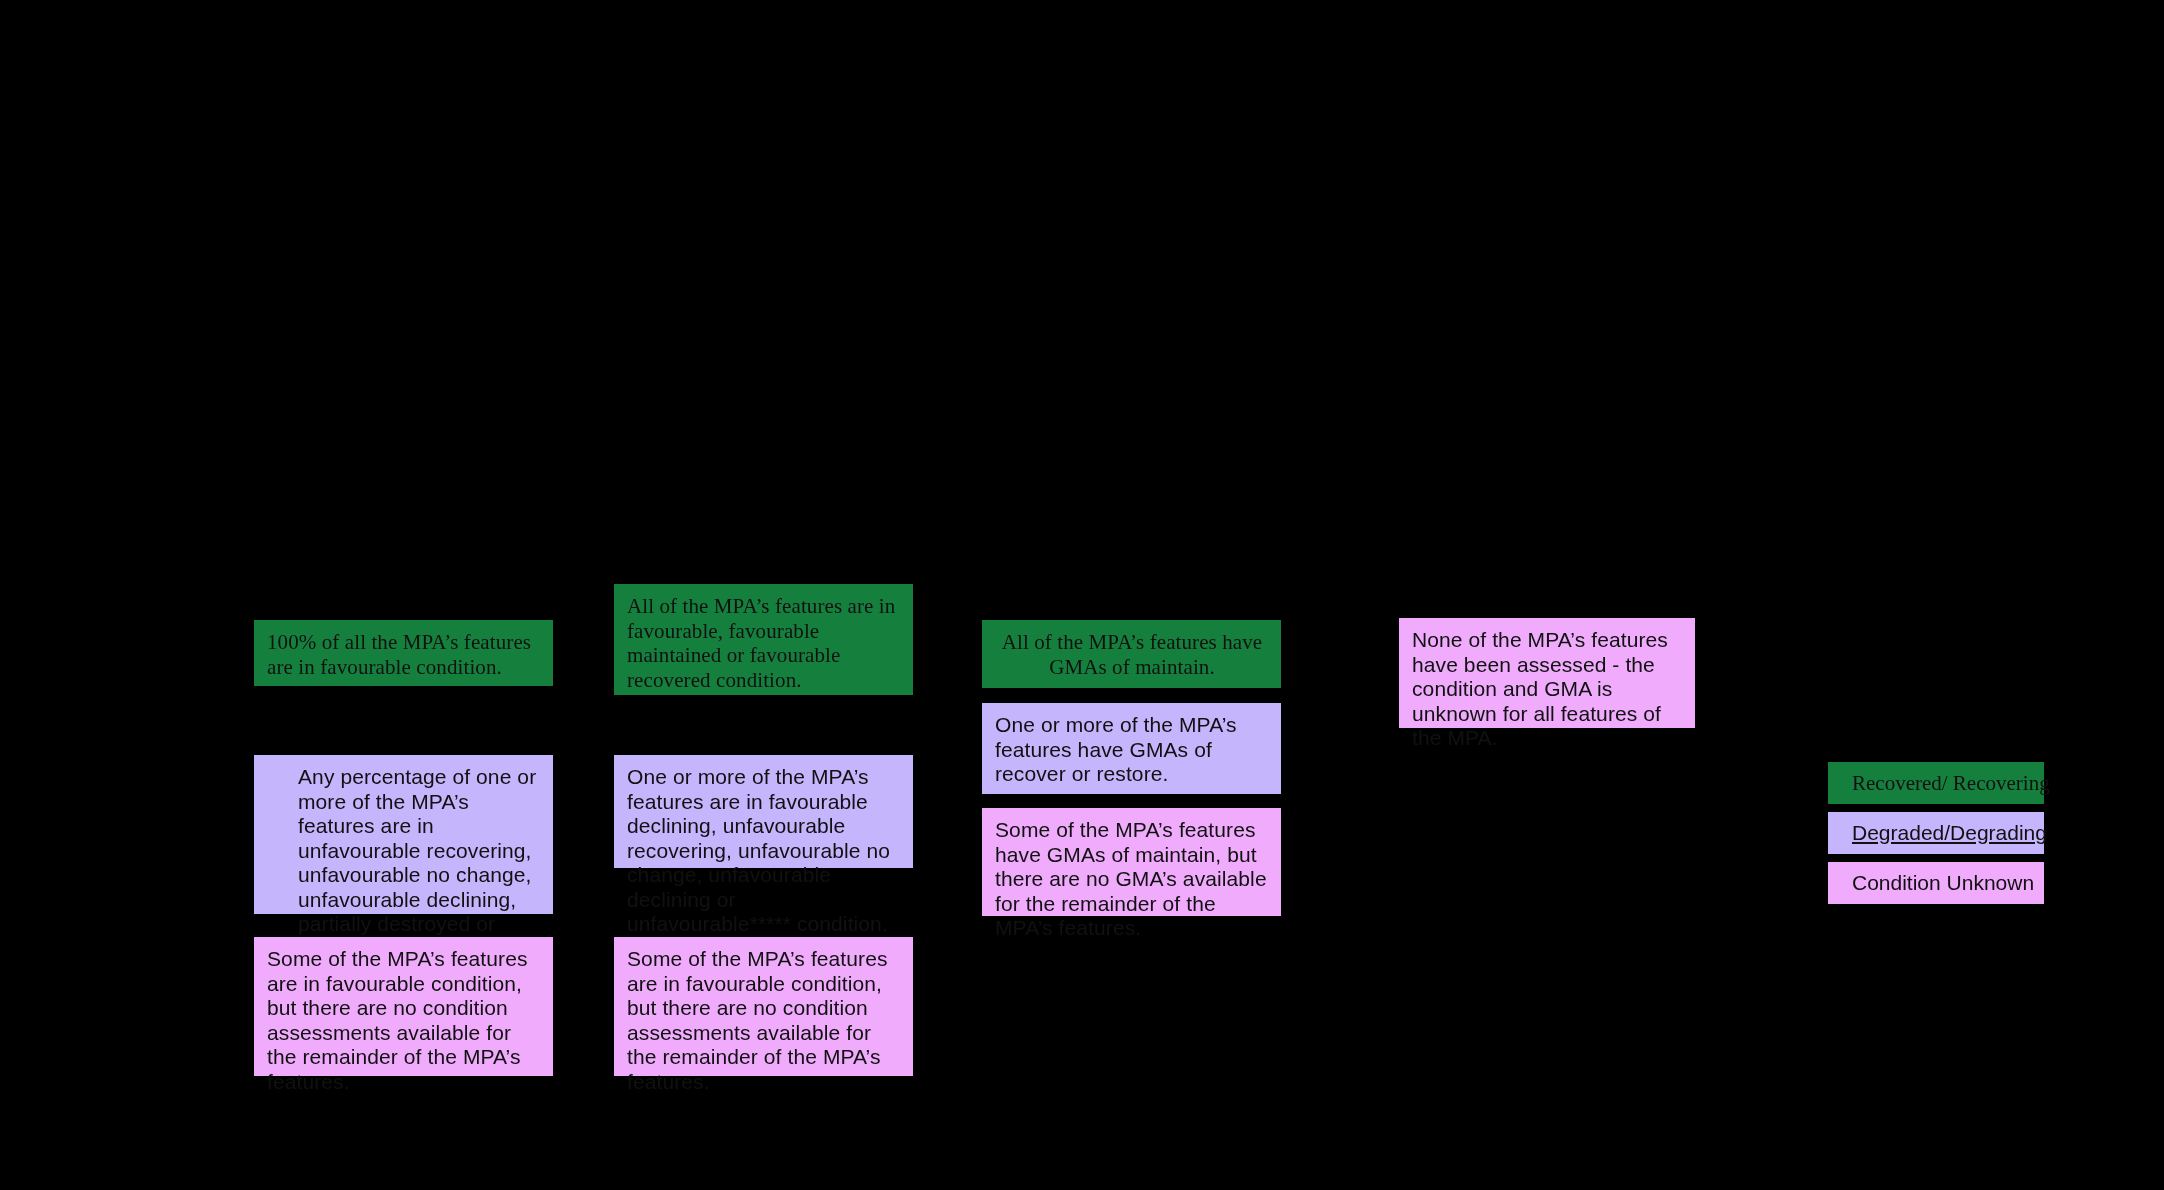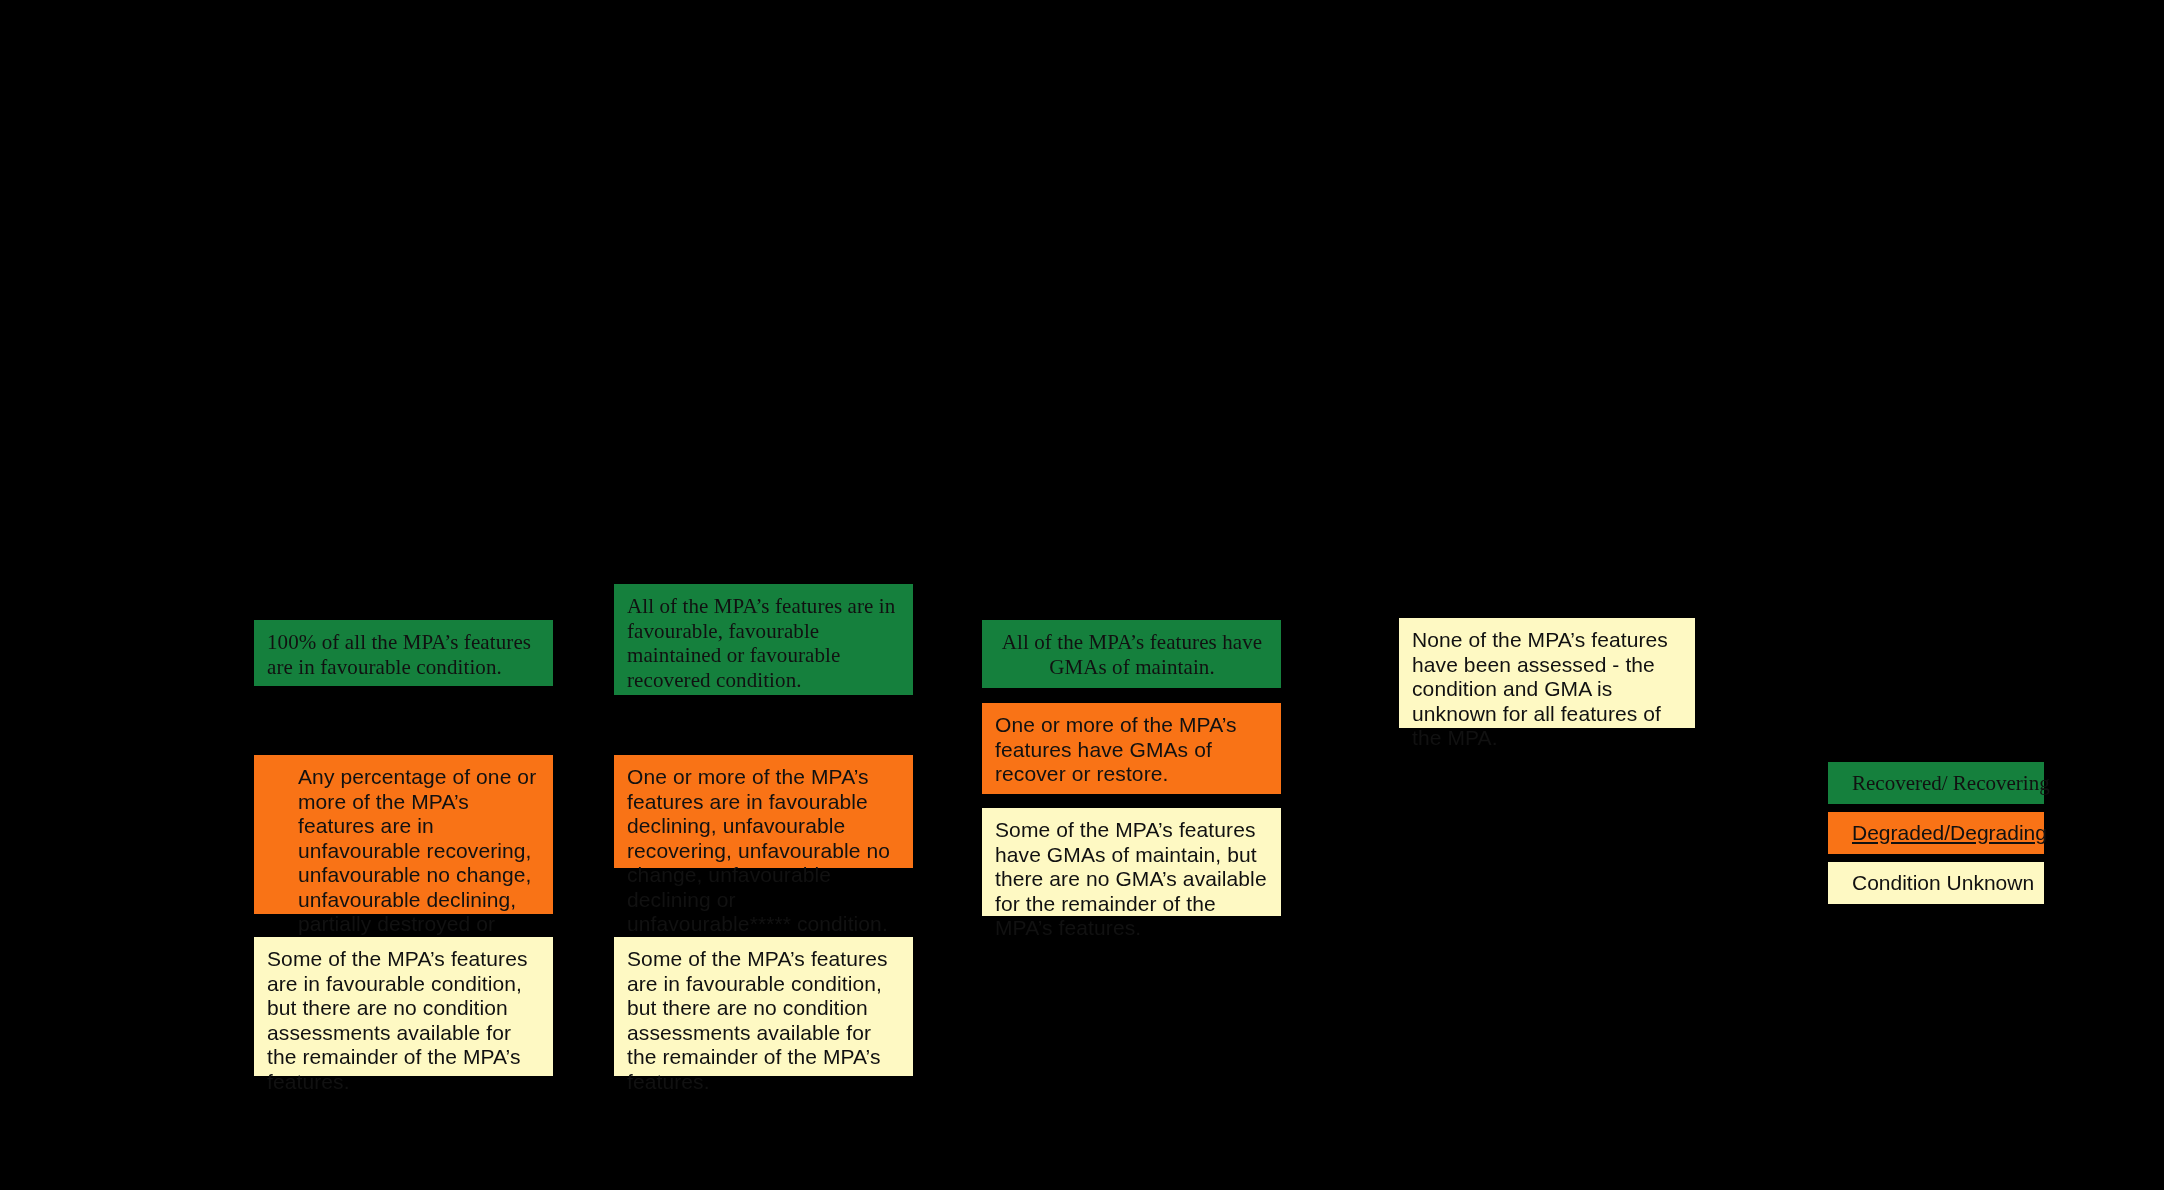--- a/index.html
+++ b/index.html
@@ -19,22 +19,22 @@
     position: absolute;
     box-sizing: border-box;
     color: #111111;
     font-size: 21px;
     line-height: 24.5px;
     padding: 10px 12px 8px 13px;
     white-space: pre-line;
     letter-spacing: 0.1px;
   }
   .green  { background: #15803d; font-family: Liberation Serif, serif; }
-  .red    { background: #f97316; }
-  .grey   { background: #fef9c3; }
+  .red    { background: #c4b5fd; }
+  .grey   { background: #f0abfc; }
 
   
   .c1-green { left: 254px; top: 620px;  width: 299px; height: 66px;  }
   .c1-red   { left: 254px; top: 755px;  width: 299px; height: 159px; padding-left: 44px; }
   .c1-grey  { left: 254px; top: 937px;  width: 299px; height: 139px; }
 
   
   .c2-green { left: 614px; top: 584px;  width: 299px; height: 111px; }
   .c2-red   { left: 614px; top: 755px;  width: 299px; height: 113px; }
   .c2-grey  { left: 614px; top: 937px;  width: 299px; height: 139px; }

